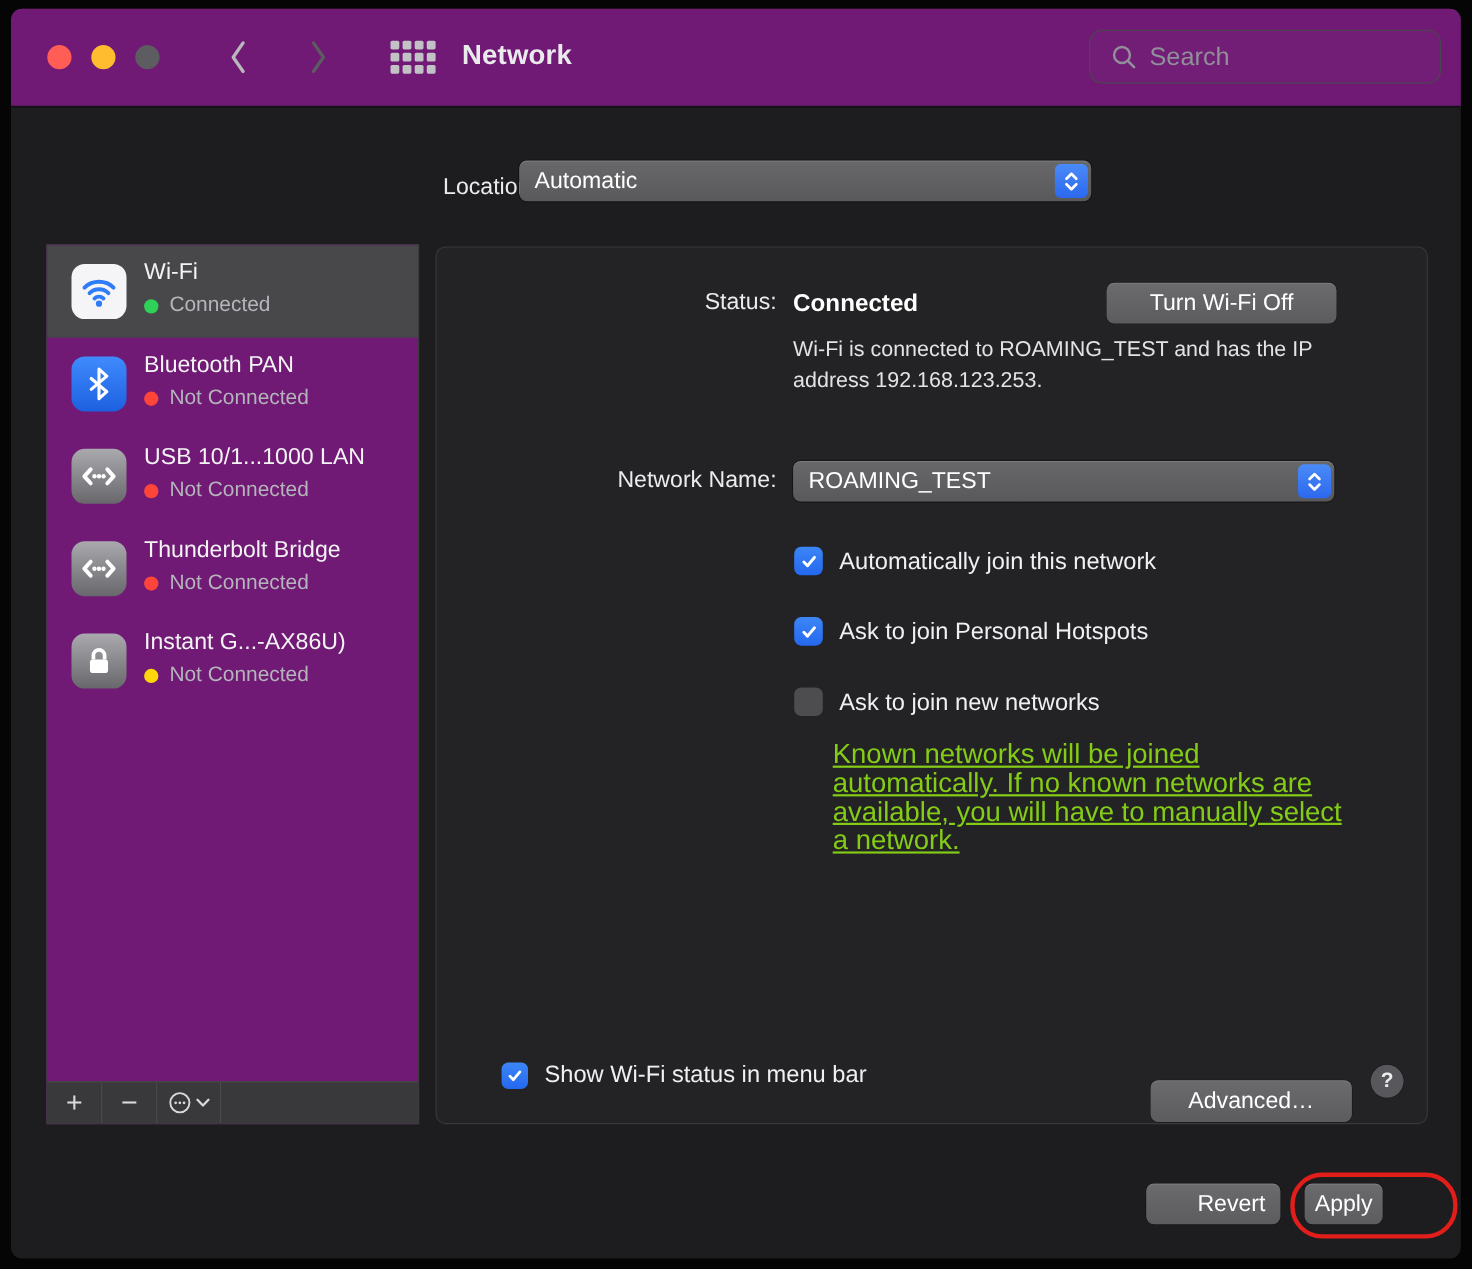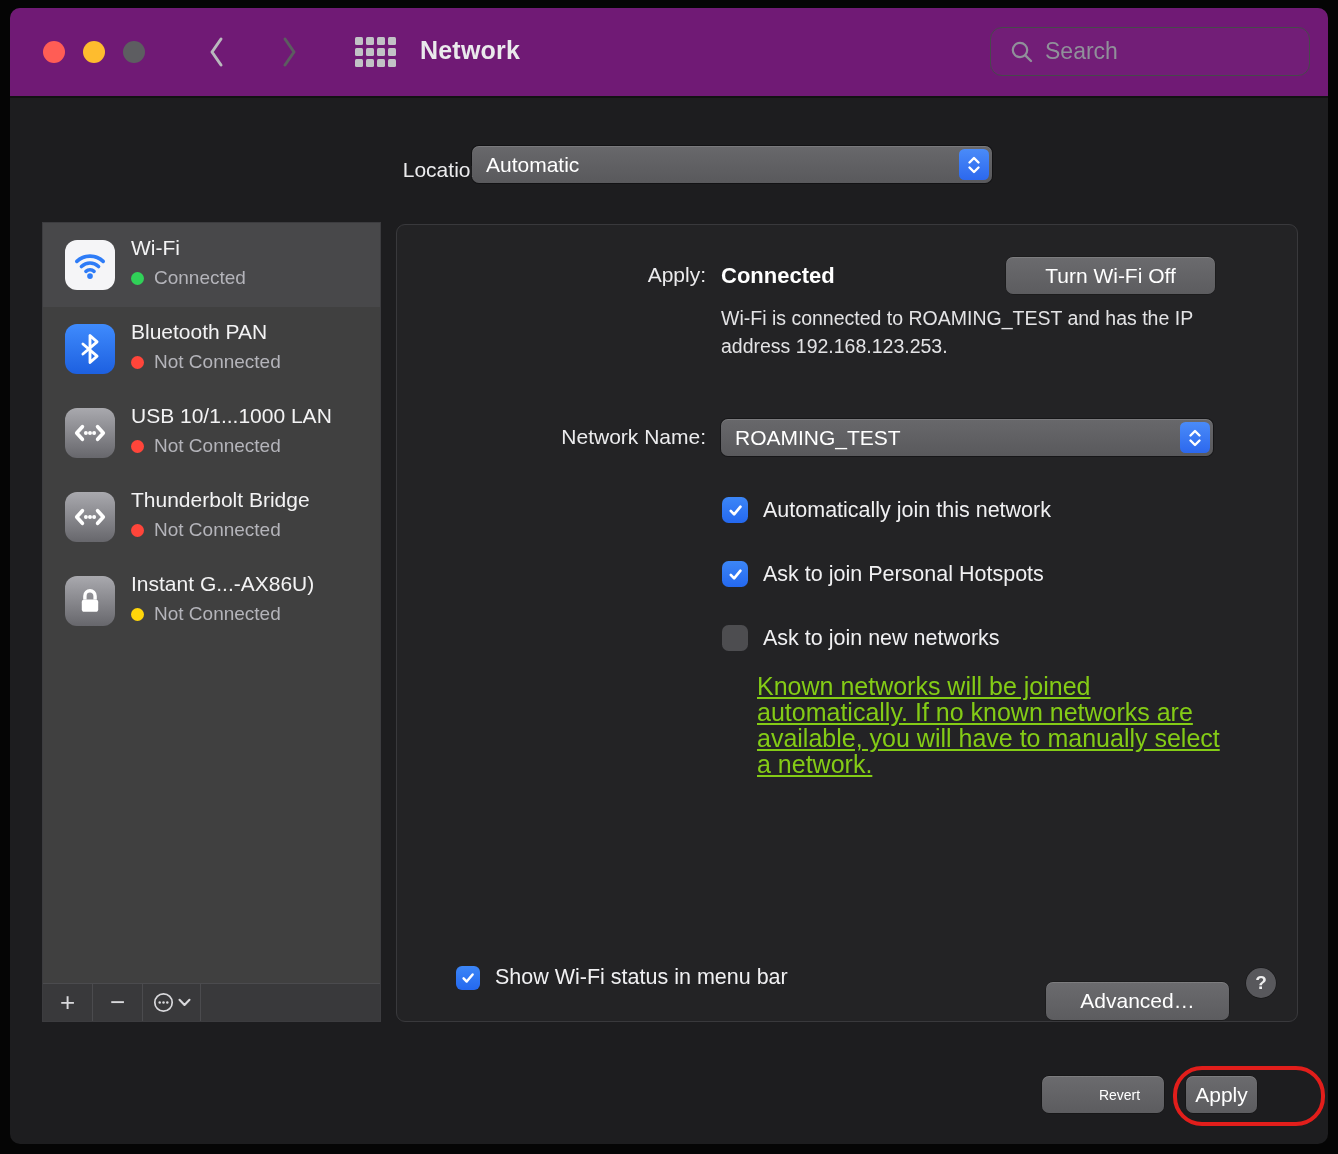--- a/index.html
+++ b/index.html
@@ -22,21 +22,21 @@
   .searchbox .ph { color:#90909a; font-size:23px; margin-left:10px; }
 
   
   .loc-label { position:absolute; left:0; top:150px; width:446px; text-align:right; font-size:21px; color:#ebebed;margin-left:32px; }
   .dropdown { position:absolute; height:37px; background:linear-gradient(#68686b,#59595c); border-radius:7px; box-shadow:0 0 0 1px rgba(0,0,0,.35), inset 0 1px 0 rgba(255,255,255,.12); display:flex; align-items:center; }
   .dropdown .val { color:#fff; font-size:21px; padding-left:14px; }
   .dropdown .stepper { position:absolute; right:3px; top:3px; bottom:3px; width:30px; background:linear-gradient(#4a8bf8,#2c68ee); border-radius:5.5px; display:flex; align-items:center; justify-content:center; }
   .loc-dd { left:462px; top:138px; width:520px; }
 
   
-  .sidebar { position:absolute; left:32px; top:214px; width:339px; height:800px; background:#404040; border:1px solid #3c3c3f; }
+  .sidebar { position:absolute; left:32px; top:214px; width:339px; height:800px; background:#701a75; border:1px solid #3c3c3f; }
   .svc-row { position:relative; height:84px; width:100%; display:flex; align-items:center; }
   .svc-row.selected { background:#48484a; }
   .svc-icon { position:absolute; left:22px; top:17px; width:50px; height:50px; border-radius:12px; display:flex; align-items:center; justify-content:center; }
   .svc-icon.white { background:#f5f5f7; }
   .svc-icon.blue { background:linear-gradient(#3f8bfd,#1d60e0); }
   .svc-icon.gray { background:linear-gradient(#a9a9ae,#67676c); }
   .svc-text { position:absolute; left:88px; top:13px; width:245px; }
   .svc-name { font-size:21px; color:#f3f3f4; white-space:nowrap; overflow:hidden; }
   .svc-status { display:flex; align-items:center; margin-top:7px; }
   .dot { width:13px; height:13px; border-radius:50%; margin-right:10px; flex:none; }
@@ -62,21 +62,21 @@
   .checkbox svg { display:none; }
   .checkbox.on svg { display:block; }
   .checkrow .cb-label { font-size:21.5px; color:#f0f0f2; margin-left:15px; white-space:nowrap; }
   .helper { position:absolute; left:360px; top:448px; width:470px; font-size:25px; line-height:26px; color:#84cc16;text-decoration:underline; }
   .footer-check { left:59px; top:740px; }
   .footer-check .checkbox { width:24px; height:24px; border-radius:6px; }
   .btn-advanced { position:absolute; left:649px; top:739px; width:183px; height:38px; font-size:21px;margin-top:18px; }
   .btn-help { position:absolute; left:849px; top:743px; width:30px; height:30px; border-radius:50%; background:#58585c; color:#eeeeef; font-size:19px; font-weight:700; display:flex; align-items:center; justify-content:center; box-shadow:0 0 0 .5px rgba(0,0,0,.4); }
 
   
-  .btn-revert { position:absolute; left:1032px; top:1068px; width:122px; height:37px; font-size:14px;padding-left:33px; }
+  .btn-revert { position:absolute; left:1032px; top:1068px; width:122px; height:37px; font-size:21px;padding-left:33px; }
   .btn-apply { position:absolute; left:1176px; top:1068px; width:71px; height:37px; font-size:21px; }
   .red-annotation { position:absolute; left:1163px; top:1058px; width:152px; height:60px; border:4.5px solid #e21e1b; border-radius:29px; pointer-events:none; }
 </style>
 </head>
 <body>
 
 <div class="window">
 
   <div class="titlebar">
     <span class="tl red"></span>
@@ -233,21 +233,21 @@
         <svg width="13" height="9" viewBox="0 0 13 9">
             <path d="M1.5 1.8 L6.5 7 L11.5 1.8" fill="none" stroke="#d9d9dc" stroke-width="2.1" stroke-linecap="round" stroke-linejoin="round"></path>
           </svg>
       </span>
       <span class="tb-rest"></span>
     </div>
   </div>
 
   <div class="panel">
 
-    <div class="p-label" style="top:38px;">Apply:</div>
+    <div class="p-label" style="top:38px;">Status:</div>
     <div class="status-val">Connected</div>
     <div class="btn btn-turnoff">Turn Wi-Fi Off</div>
     <div class="status-desc">Wi-Fi is connected to ROAMING_TEST and has the IP address 192.168.123.253.</div>
 
     <div class="p-label" style="top:200px;">Network Name:</div>
     <div class="dropdown nn-dd">
       <span class="val">ROAMING_TEST</span>
       <span class="stepper">
         <svg width="16" height="20" viewBox="0 0 16 20">
             <path d="M3.5 7.5 L8 3 L12.5 7.5" fill="none" stroke="#fff" stroke-width="2.4" stroke-linecap="round" stroke-linejoin="round"></path>

